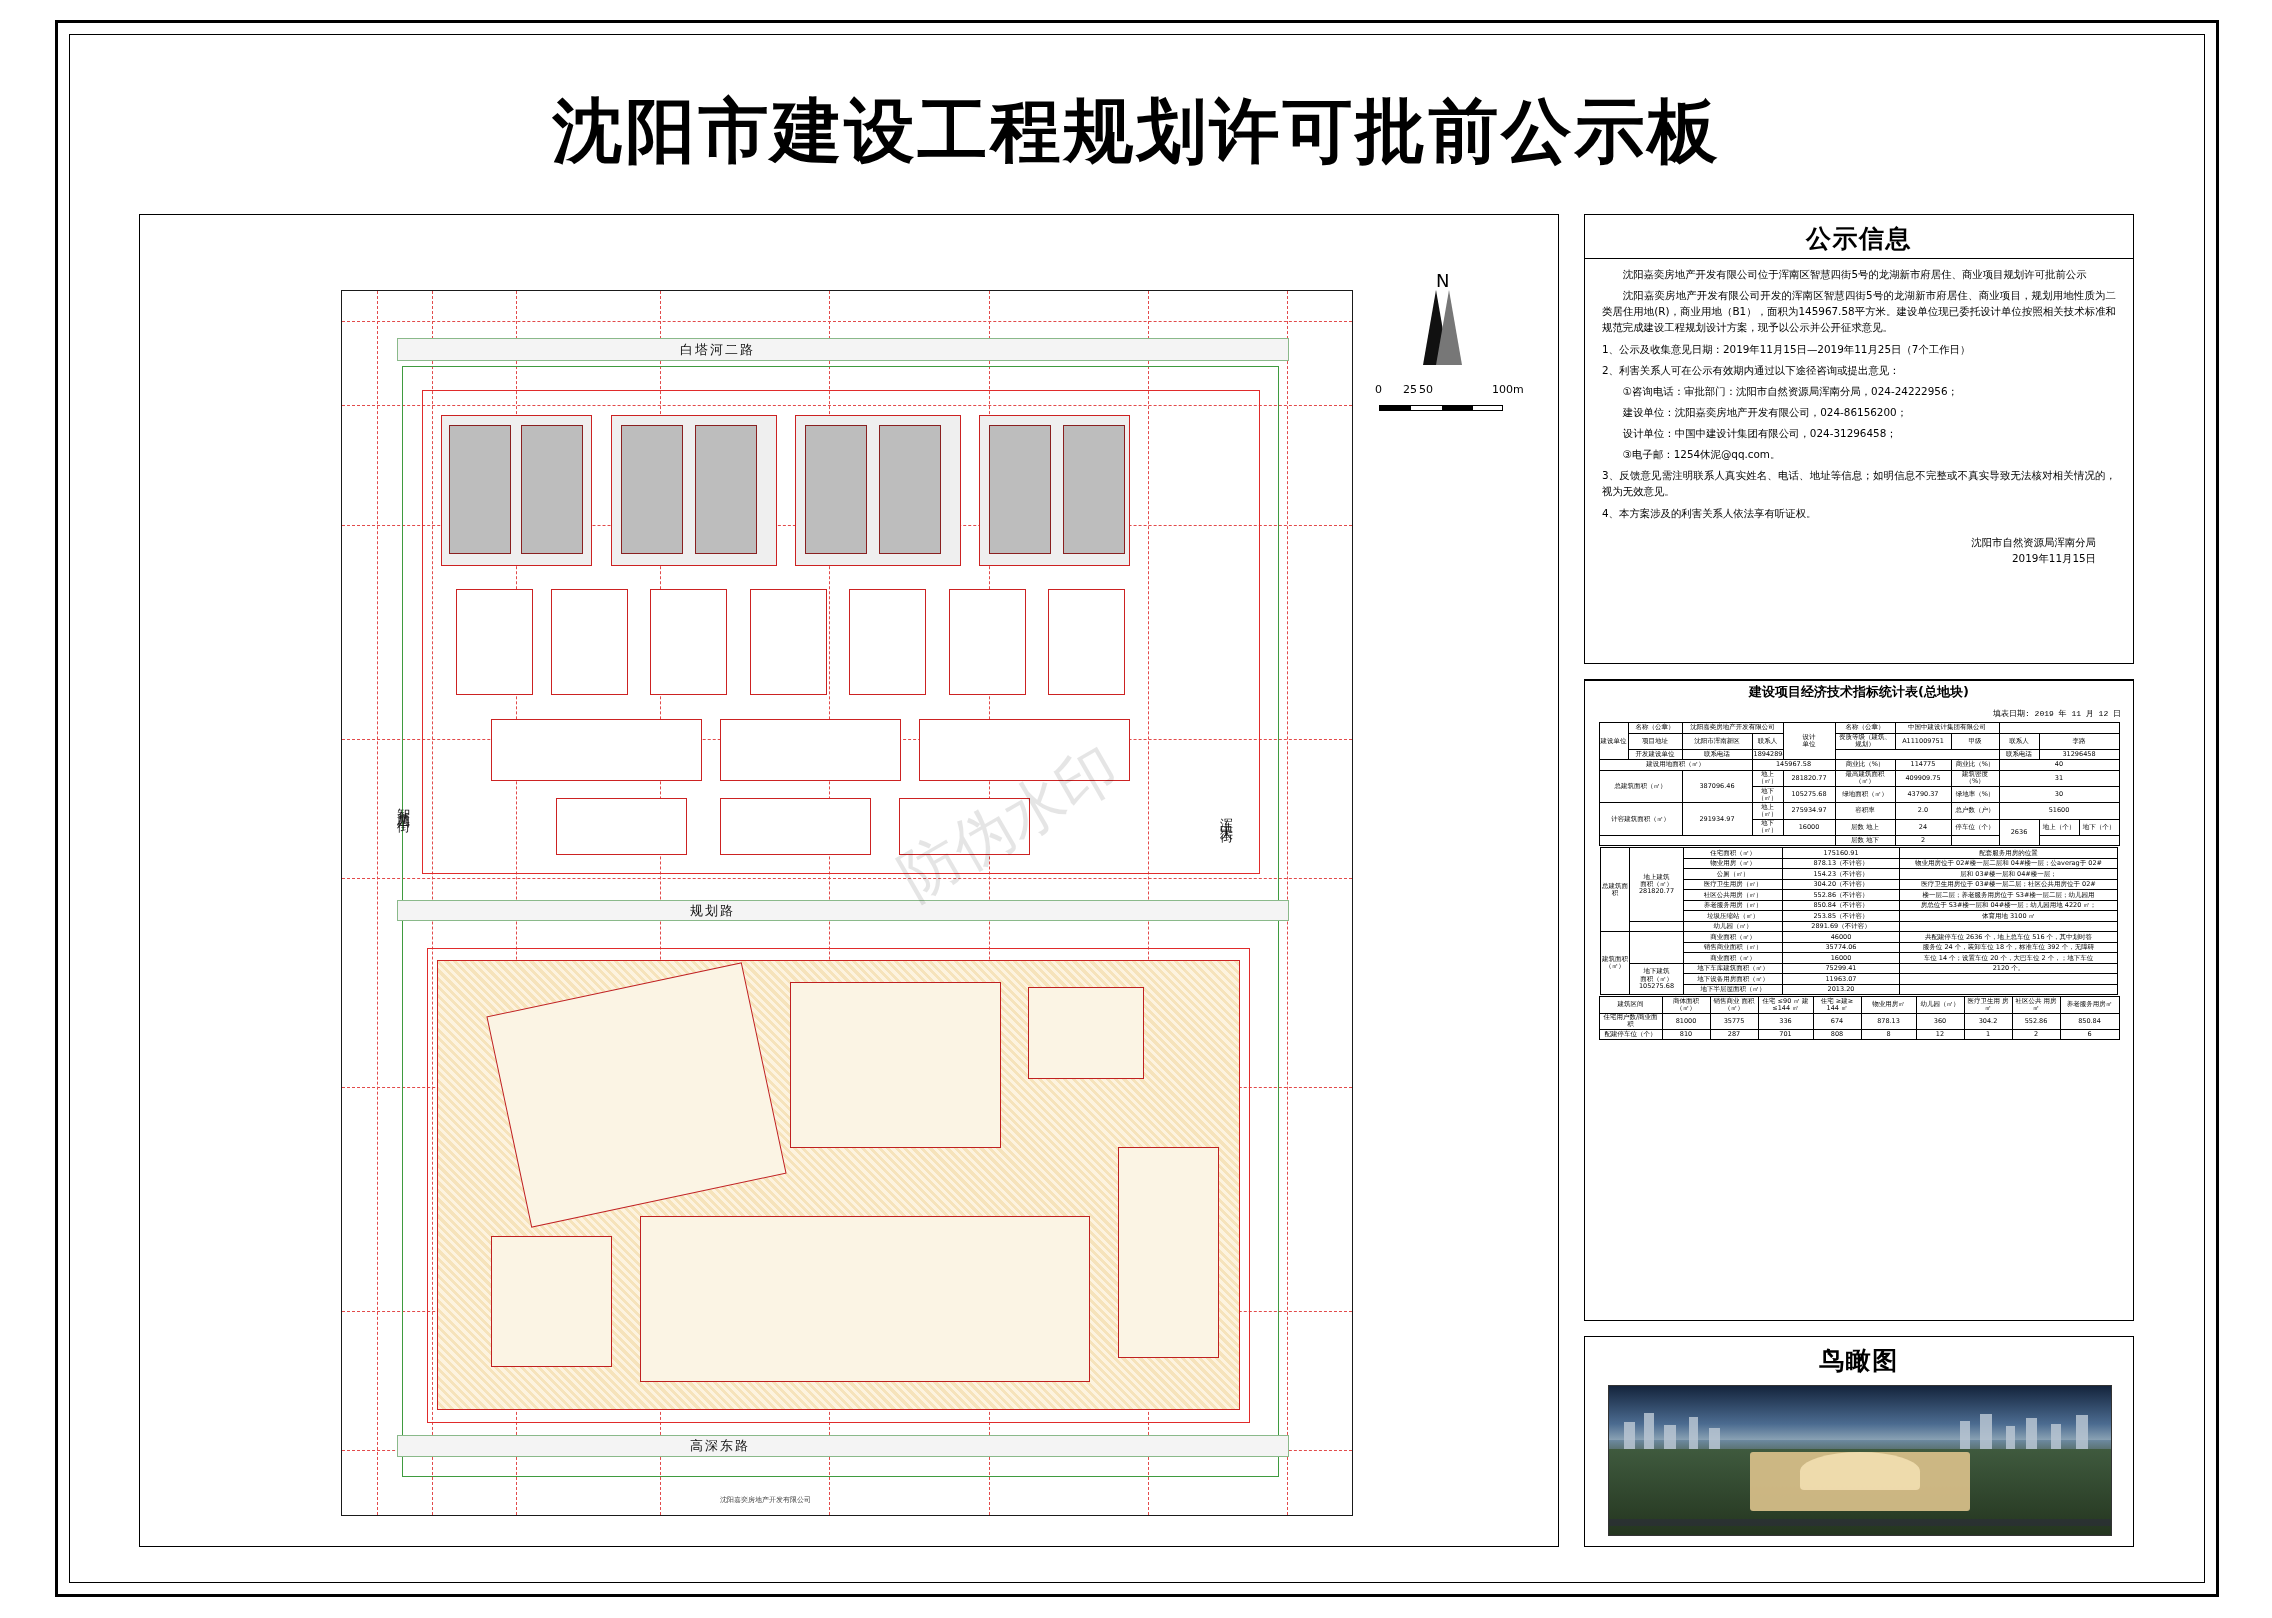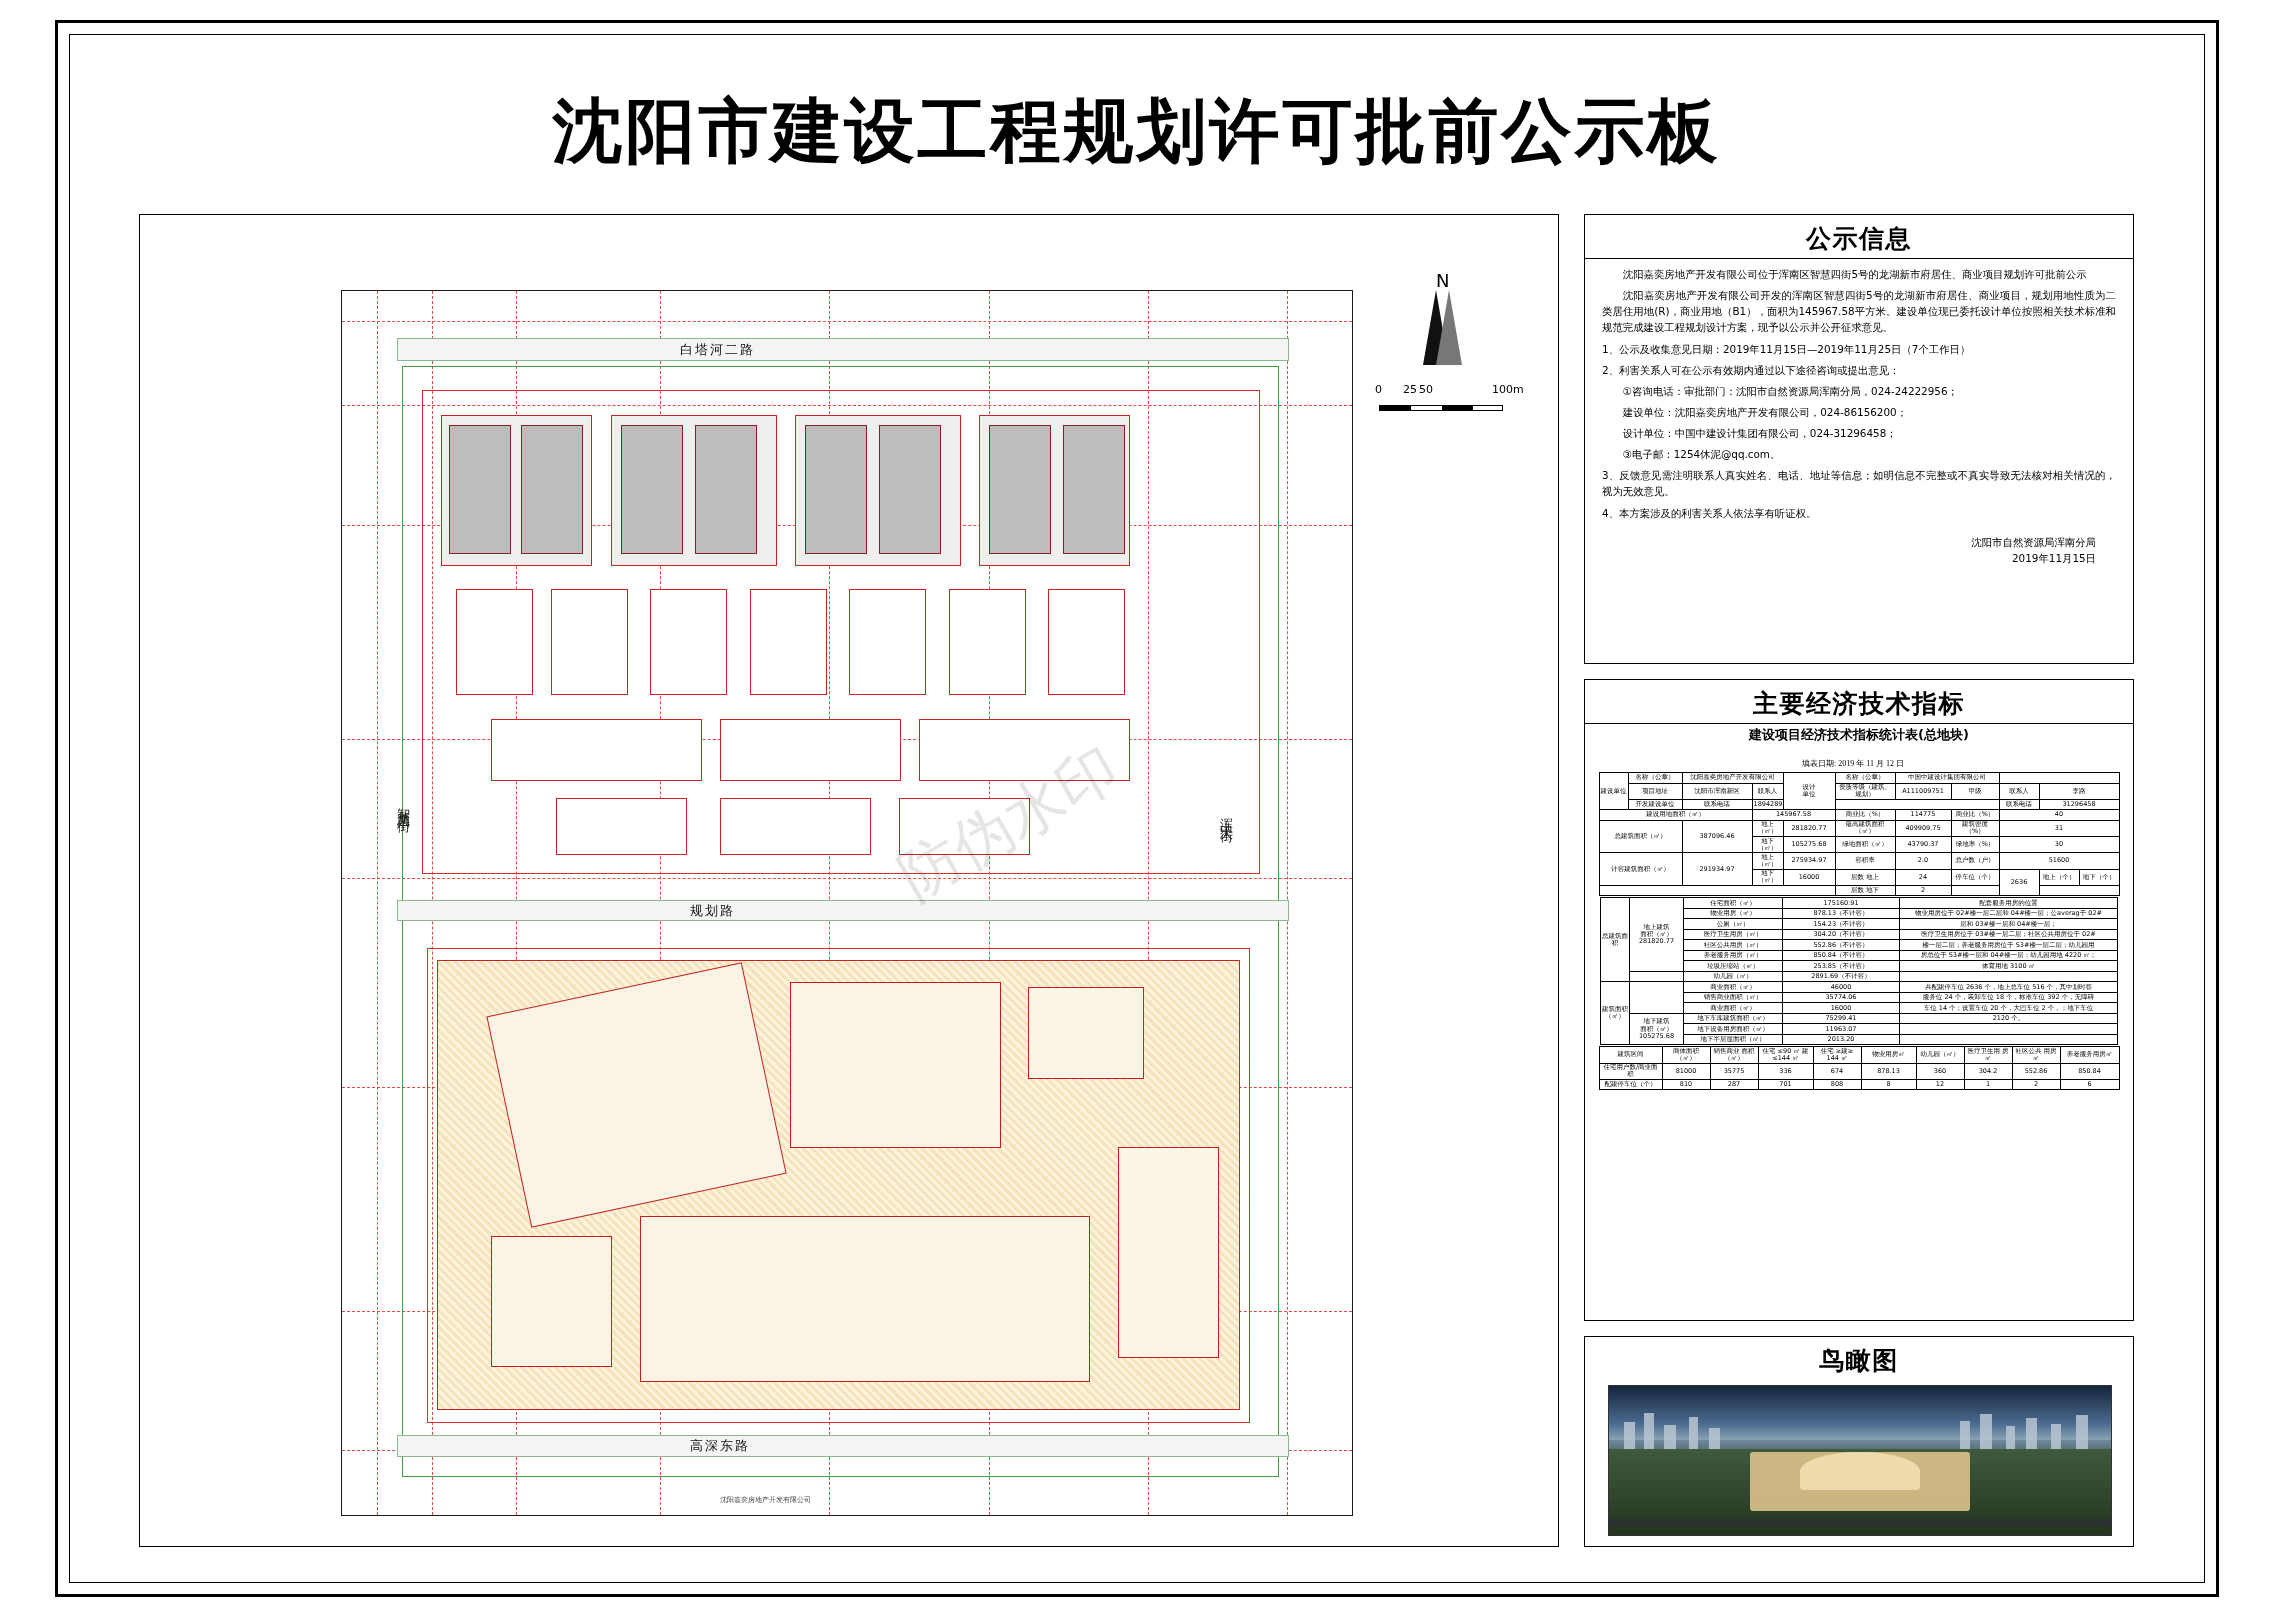--- a/index.html
+++ b/index.html
@@ -58,21 +58,21 @@
   
   #notice{top:0;height:450px;}
   .notice-body{padding:7px 17px 5px 17px;font-size:10.4px;line-height:1.55;font-family:"DejaVu Sans",sans-serif;text-align:justify;}
   .notice-body p{margin:0 0 5px 0;}
   .indent{text-indent:2em;}
   .sign{text-align:right;margin-top:13px;font-size:10.4px;line-height:1.6;padding-right:20px;font-family:"DejaVu Sans",sans-serif;}
 
   
   #indicators{top:465px;height:642px;}
   .tbl-caption{text-align:center;font-size:13px;font-weight:bold;font-family:"DejaVu Sans",sans-serif;margin-top:2px;}
-  .tbl-sub{position:relative;font-size:8px;font-family:Liberation Serif, serif;text-align:center;padding-right:12px;margin-top:14px;}
+  .tbl-sub{position:relative;font-size:8px;font-family:Liberation Mono, monospace;text-align:right;padding-right:12px;margin-top:7px;}
   table.k{border-collapse:collapse;width:517px;margin:3px auto 0 auto;table-layout:fixed;font-family:"DejaVu Sans",sans-serif;}
   table.k td{border:0.5px solid #000;font-size:6.5px;padding:0.5px 1px;text-align:center;height:8.5px;line-height:1.1;overflow:hidden;}
   td.l{text-align:left;padding-left:2px;}
   
   #aerial{top:1122px;height:211px;}
   .aerial-img{position:absolute;left:23px;top:48px;width:502px;height:149px;border:0.5px solid #333;overflow:hidden;
      background:linear-gradient(#203a5a 0%,#3a5f86 22%,#6d8aa2 36%,#4b5f4a 48%,#2f4434 100%);}
   .sky{position:absolute;left:0;top:0;width:100%;height:36%;background:linear-gradient(#14243c,#4b6b90 70%,#8aa2b4);}
   .towers{position:absolute;left:0;top:14%;width:100%;height:34%;}
   .tower{position:absolute;bottom:0;background:#b9c6d2;opacity:.85;}
@@ -209,21 +209,20 @@
           <p>3、反馈意见需注明联系人真实姓名、电话、地址等信息；如明信息不完整或不真实导致无法核对相关情况的，视为无效意见。</p>
           <p>4、本方案涉及的利害关系人依法享有听证权。</p>
           <div class="sign">
             <div>沈阳市自然资源局浑南分局</div>
             <div>2019年11月15日</div>
           </div>
         </div>
       </div>
 
       <div class="panel" id="indicators">
-        <div class="panel-title">主要经济技术指标</div>
         <div class="hr"></div>
         <div class="tbl-caption">建设项目经济技术指标统计表(总地块)</div>
         <div class="tbl-sub">填表日期: 2019  年  11 月 12 日</div>
 
         <table class="k">
           <colgroup>
             <col style="width:29px">
               <col style="width:54px">
               <col style="width:70px">
             <col style="width:31px">

